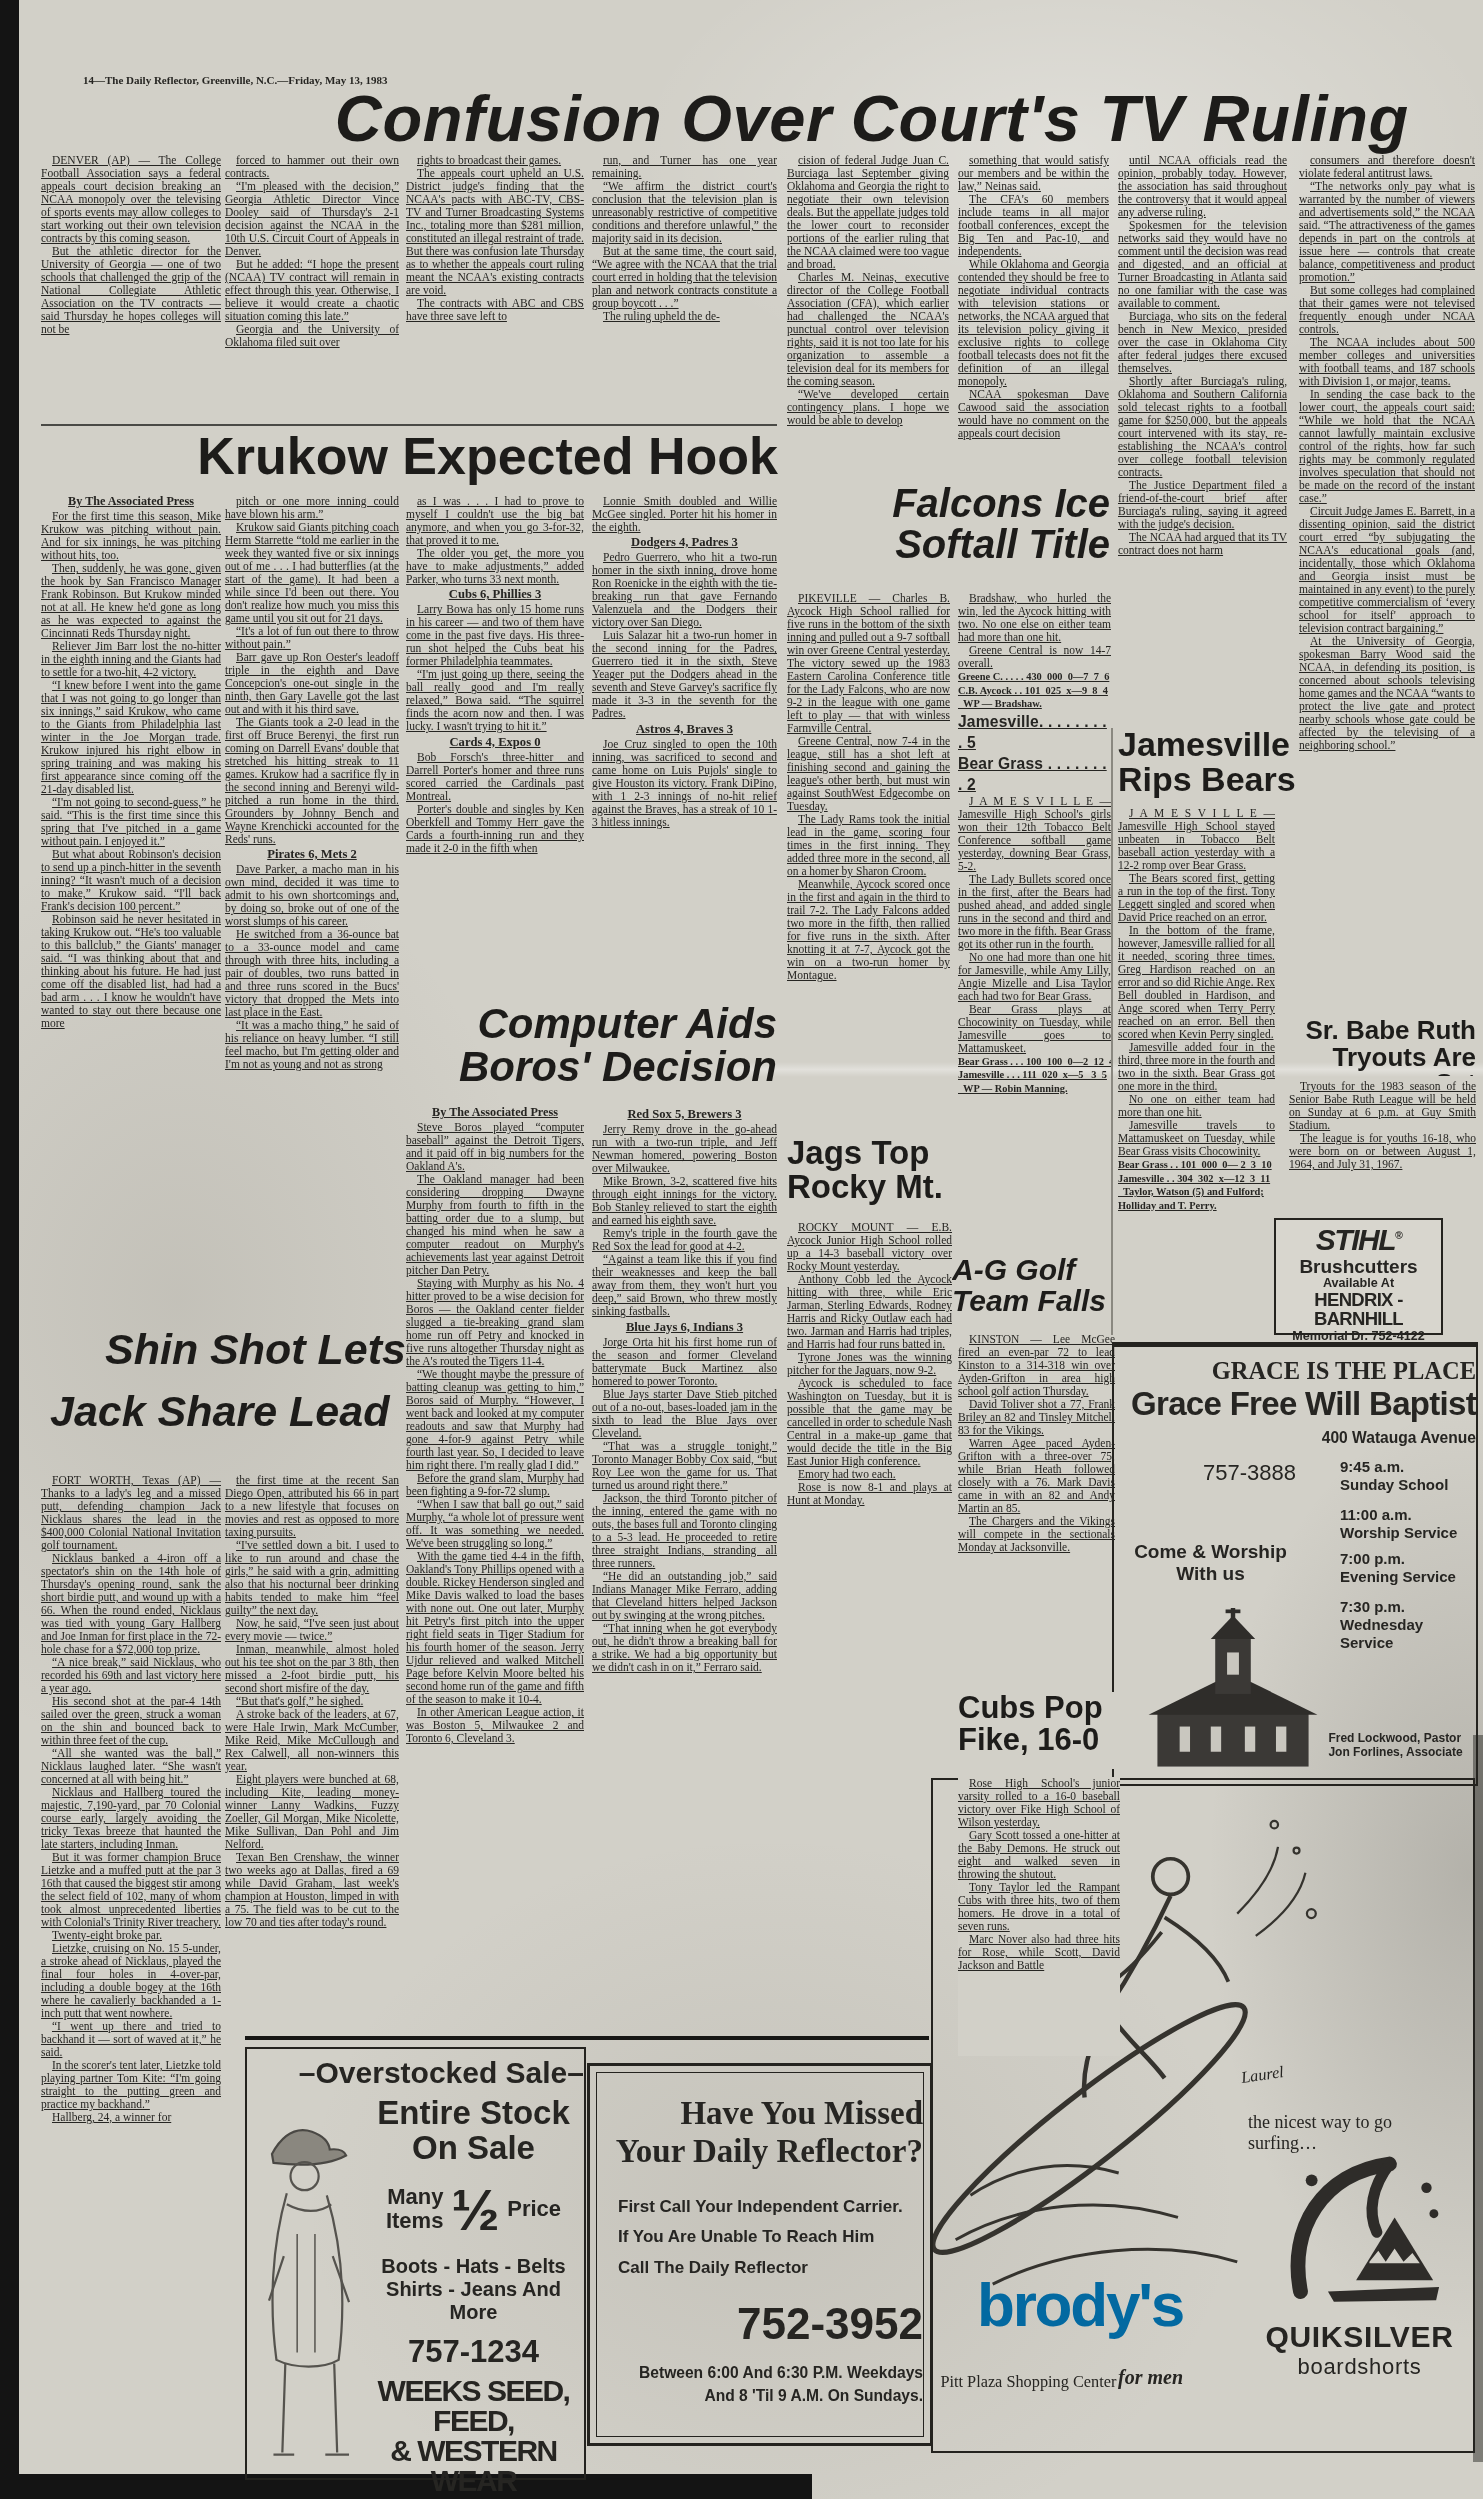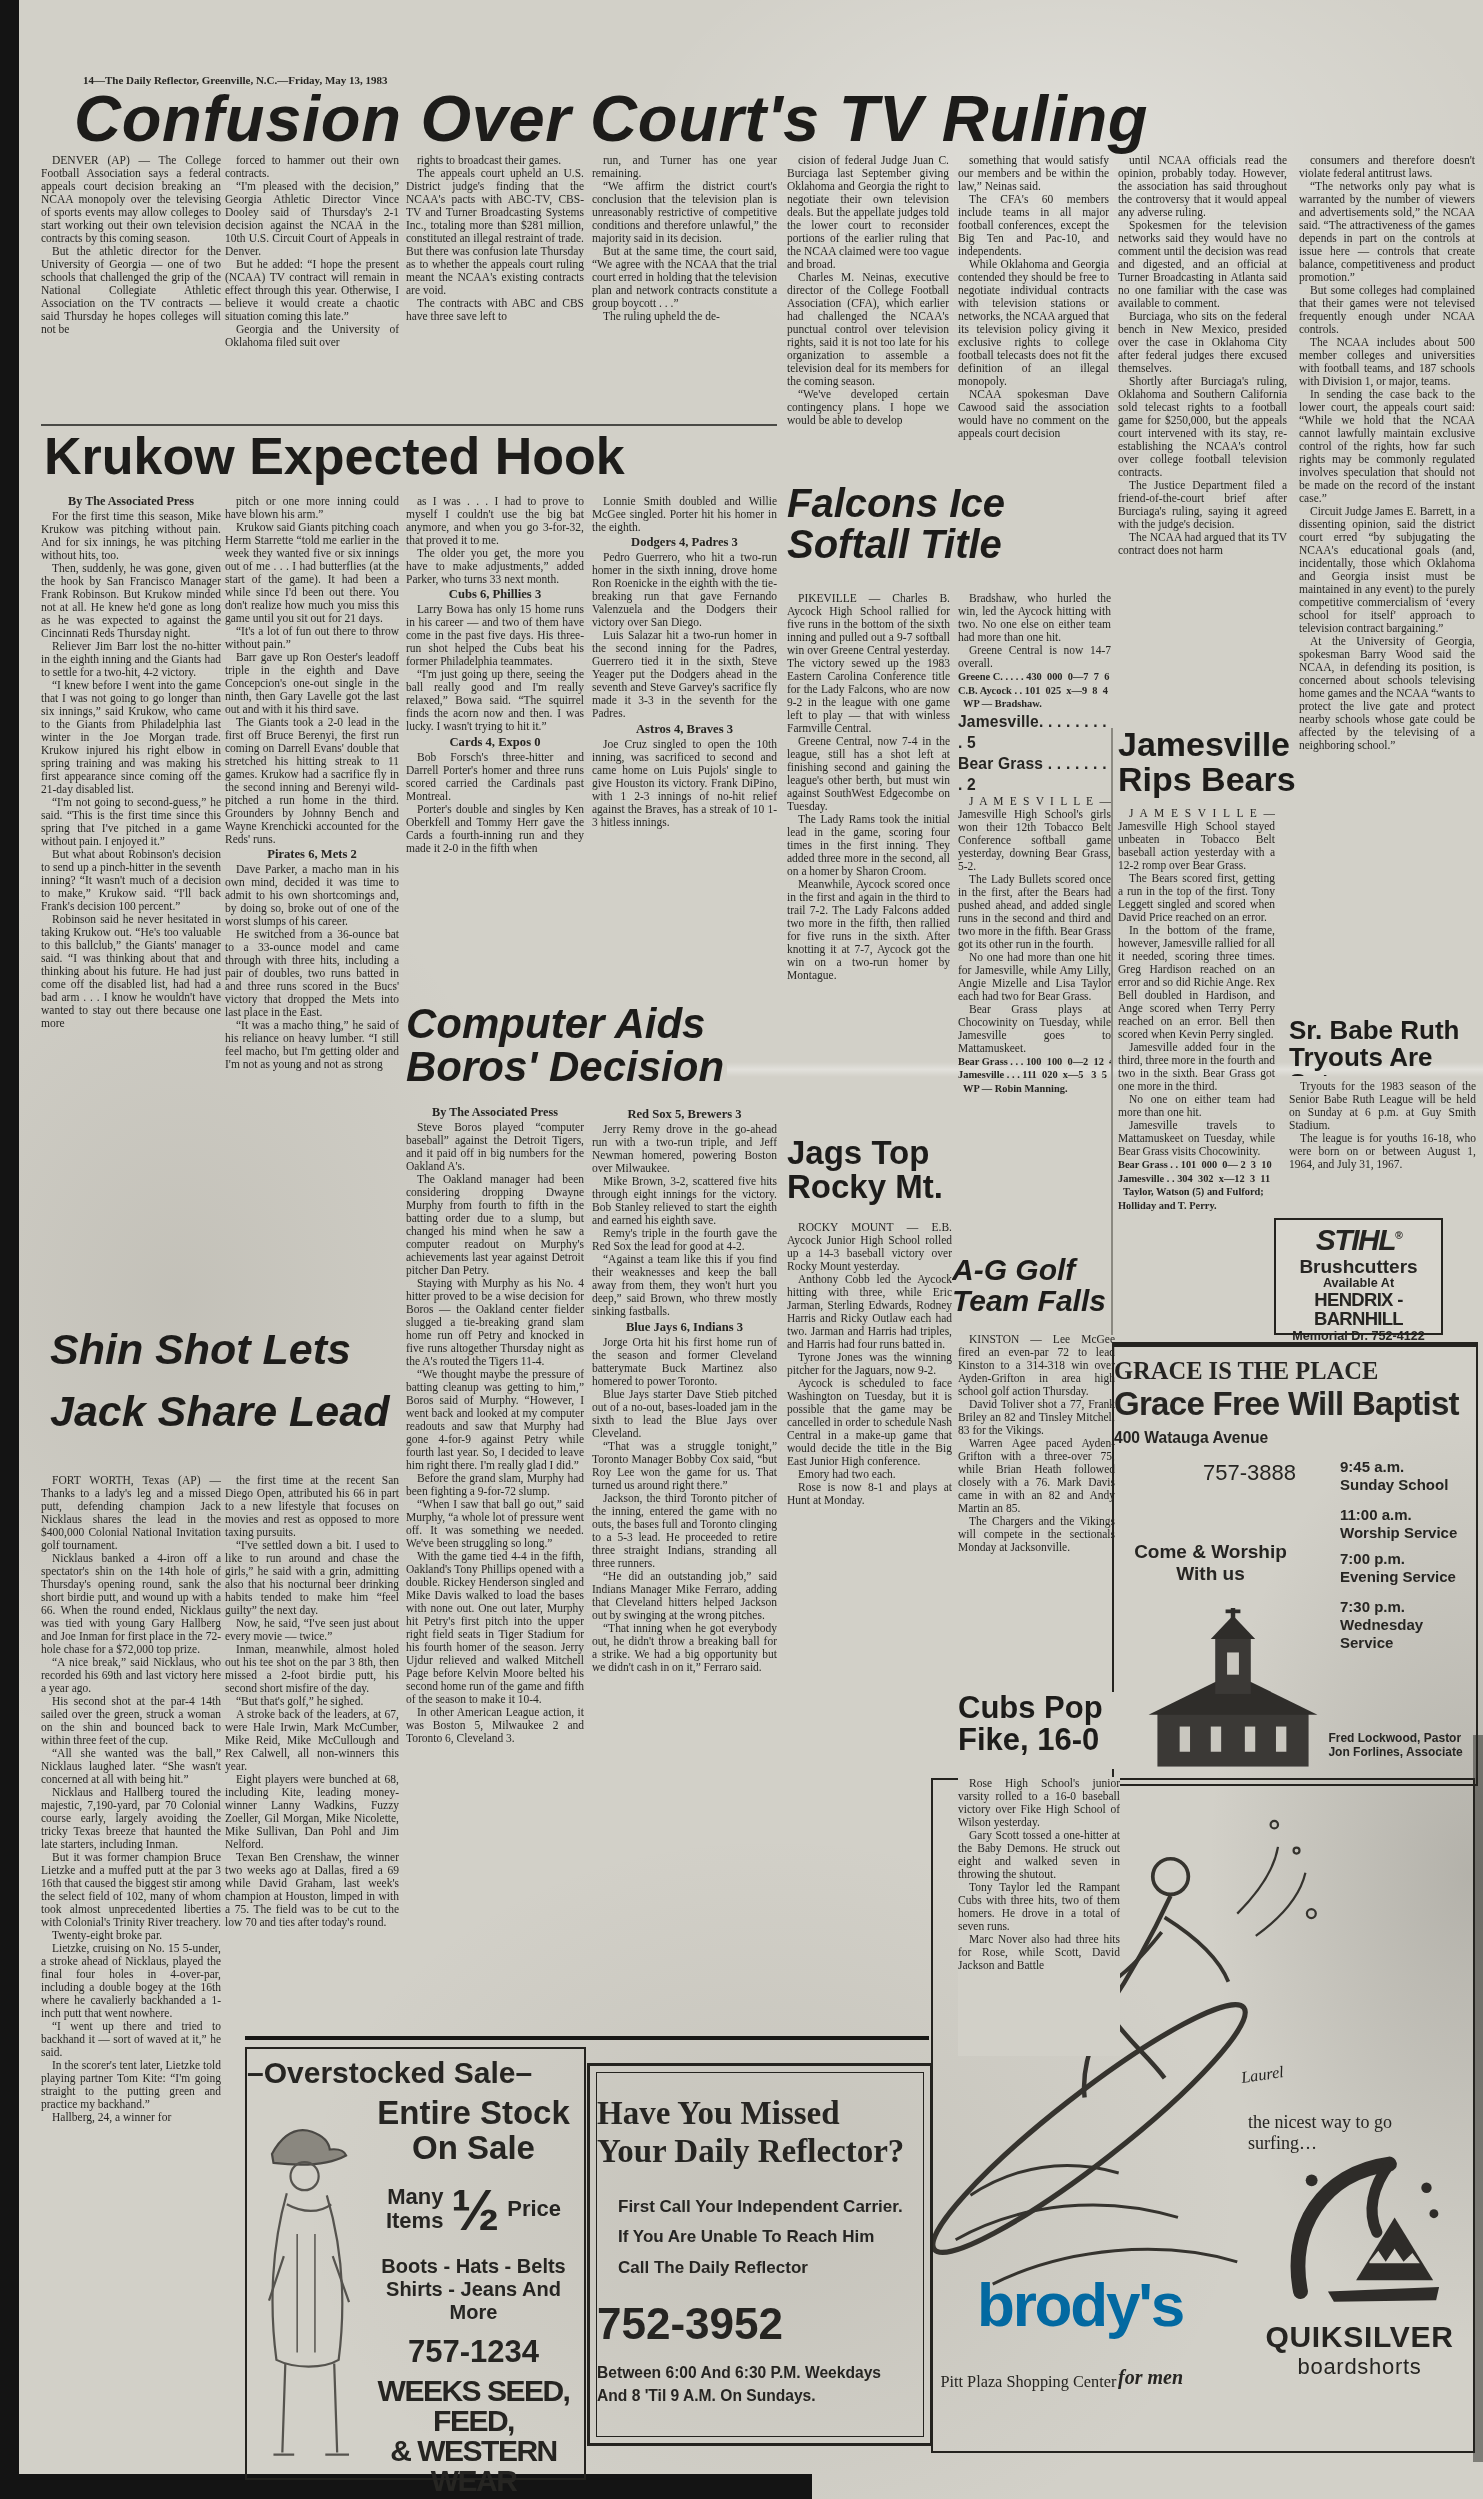--- a/index.html
+++ b/index.html
@@ -7,29 +7,29 @@
     width:1483px;height:2500px;position:relative;overflow:hidden;
     background:
       radial-gradient(ellipse 667px 371px at 72% 6%, rgba(255,255,255,.30), transparent 65%),
       radial-gradient(ellipse 519px 667px at 12% 52%, rgba(118,114,104,.16), transparent 70%),
       radial-gradient(ellipse 667px 519px at 52% 88%, rgba(120,116,106,.14), transparent 70%),
       radial-gradient(ellipse 371px 667px at 99% 75%, rgba(90,88,82,.25), transparent 70%),
       #d2d0c8;
     font-family:"Liberation Serif", serif; color:#262522;
   }
   .blk{position:absolute;overflow:hidden;}
-  .col{font-size:11.5px;line-height:13px;}
+  .col{font-size:11.5px;line-height:13px;text-decoration:underline;}
   .col .it-p{text-indent:11px;text-align:justify;}
   .col .it-h{font-weight:bold;text-align:center;font-size:12.6px;margin:2.2px 0;}
   .col .it-b{font-weight:bold;text-align:center;font-size:12.2px;margin-bottom:2.2px;}
   .col .it-s{font-weight:bold;white-space:pre;font-size:10.4px;line-height:1.3;}
   .col .it-t{font-weight:bold;font-family:"Liberation Sans",sans-serif;font-size:15.6px;line-height:1.35;letter-spacing:0.2px;}
   .bighead{font-family:"Liberation Sans",sans-serif;font-weight:bold;color:#1d1c1a;line-height:1.02;}
   .ital{font-style:italic;}
-  .ctr{text-align:left;}
+  .ctr{text-align:right;}
   .rule{position:absolute;background:#4a4a46;}
   .adbox{position:absolute;border:2.2px solid #24231f;}
   .scanedge{position:absolute;background:#141414;}
   svg{display:block;}
 </style>
 </head>
 <body>
 
 <div class="scanedge" style="left:0;top:0;width:19px;height:2500px"></div>
 <div class="scanedge" style="left:19px;top:2474px;width:793px;height:25px"></div>

